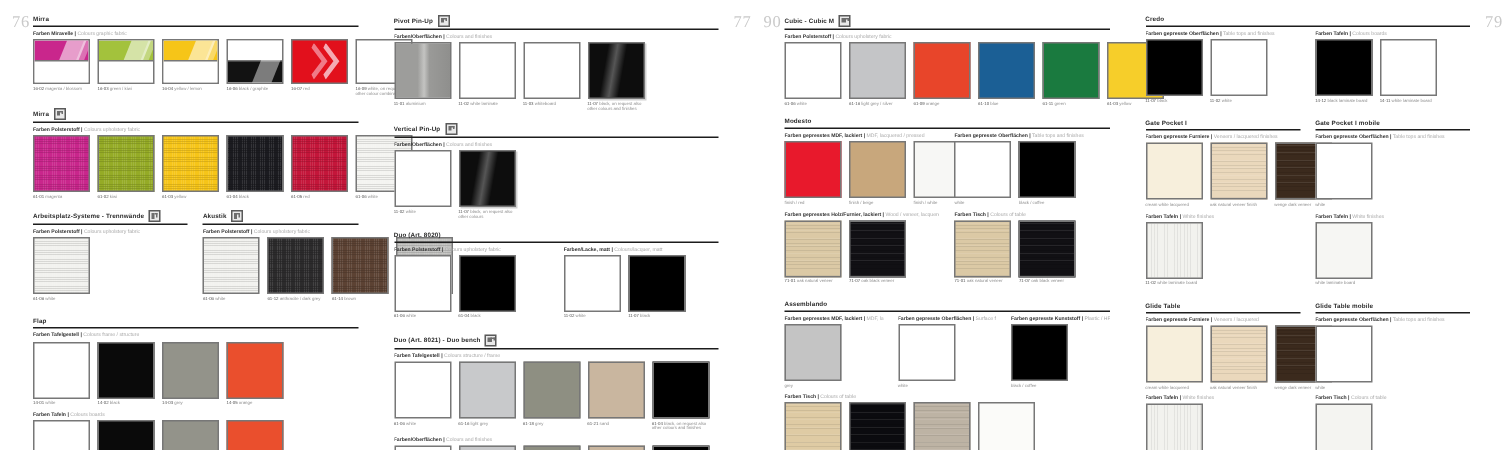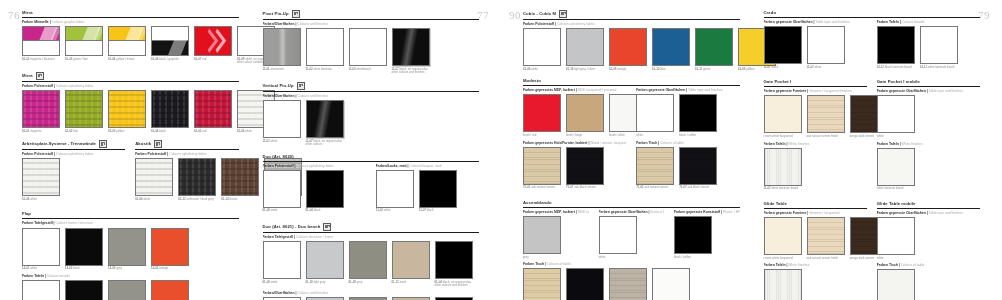--- a/index.html
+++ b/index.html
@@ -12,21 +12,21 @@
   .book{width:501px;height:300px;position:relative;box-sizing:border-box;}
   .page{position:absolute;top:0;height:300px;width:250.5px;box-sizing:border-box;}
   .page.left{left:0;padding:10px 12px 6px 22px;}
   .page.right{left:250.5px;padding:10px 22px 6px 12px;}
 
   .folio{
     position:absolute;top:9px;font-size:11px;color:#c9c9c9;
     letter-spacing:.5px;font-family:"Liberation Serif",serif;
   }
   .folio.fl{left:8px;}
-  .folio.fr{right:12px;}
+  .folio.fr{right:0;}
 
   .section{margin-bottom:7px;}
   .sec-head{display:flex;align-items:center;gap:3px;margin-bottom:1px;}
   .sec-title{
     font-size:4.2px;font-weight:bold;line-height:6px;
     color:#2b2b2b;letter-spacing:.1px;white-space:nowrap;
   }
   .badge{
     width:6px;height:6px;border:0.5px solid #5a5a5a;background:#e9e9e9;
     position:relative;flex:0 0 auto;

